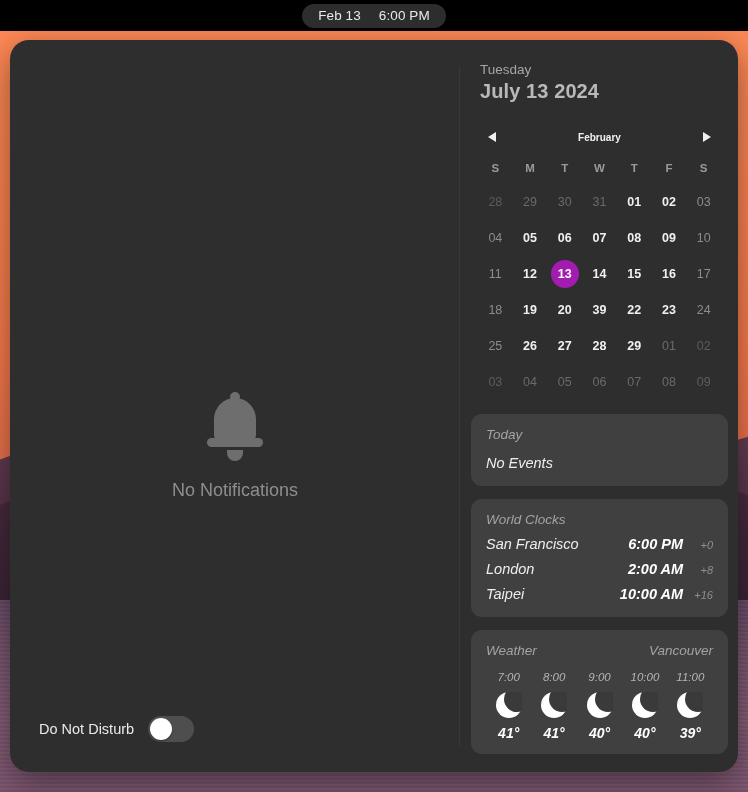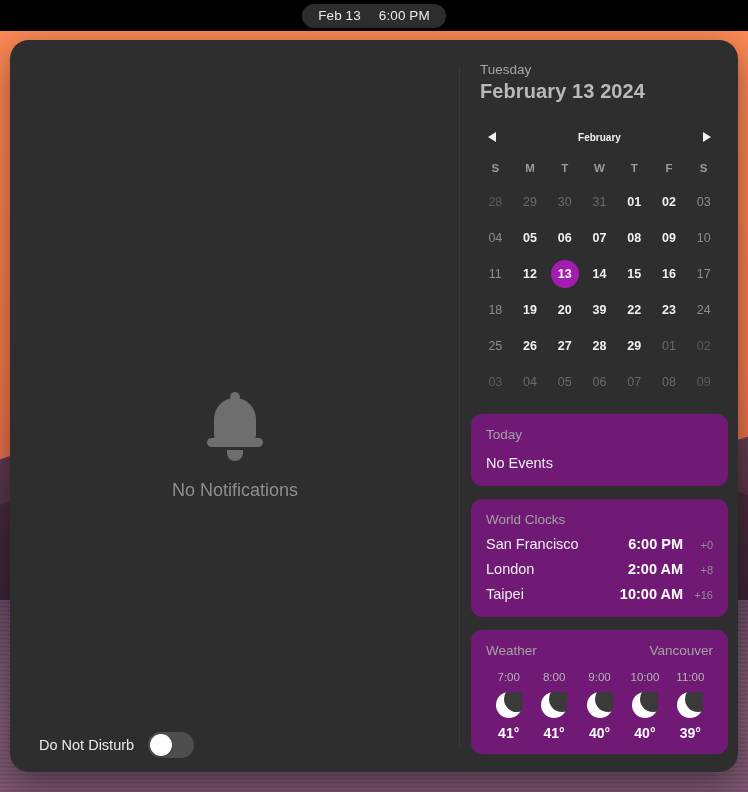--- a/index.html
+++ b/index.html
@@ -85,21 +85,21 @@
     background:#6e6e6e; border-radius:0 0 9px 9px;
   }
   #notif-empty-label { color:#8e8e8e; font-size:18px; }
 
   .divider {
     position:absolute; left:449px; top:26px; bottom:26px; width:1px;
     background:rgba(255,255,255,.055);
   }
 
   #dnd-row {
-    position:absolute; left:29px; bottom:14px;
+    position:absolute; left:29px; bottom:30px;
     display:flex; align-items:center; gap:14px;
   }
   #dnd-label { color:#eaeaea; font-size:14.5px; }
   .toggle {
     width:46px; height:26px; border-radius:13px; background:#4e4e4e;
     position:relative; flex:none;
   }
   .toggle .knob {
     position:absolute; left:2px; top:2px; width:22px; height:22px;
     border-radius:50%; background:#fff;
@@ -142,21 +142,21 @@
   .day .num {
     width:28px; height:28px; border-radius:50%;
     display:flex; align-items:center; justify-content:center;text-align:right;
   }
   .day.weekend .num { color:#8c8c8c; font-weight:normal; }
   .day.other .num   { color:#6a6a6a; font-weight:normal; }
   .day.other.weekend .num { color:#5c5c5c; }
   .day.today .num { background:#a21caf; color:#fff; font-weight:bold; }
 
   
-  .card { background:#701a75; border-radius:11px; padding:13px 15px 15px; }
+  .card { background:#404040; border-radius:11px; padding:13px 15px 15px;font-style:italic; }
   .card-title { color:#a3a3a3; font-size:13.5px; }
   #events-card { margin-top:14px; }
   #events-none { color:#ededed; font-size:14.5px; margin-top:13px; }
 
   #clocks-card { margin-top:13px; }
   .clock-row {
     display:flex; align-items:baseline; margin-top:9px;
   }
   .city  { color:#ededed; font-size:14.5px; flex:1; }
   .ctime { color:#ffffff; font-size:14.5px; font-weight:bold; text-align:right; }
@@ -218,21 +218,21 @@
       </div>
     </div>
   </div>
 
   <div class="divider"></div>
 
   <div id="widget-col">
 
     <div id="date-head">
       <div id="weekday">Tuesday</div>
-      <div id="fulldate">February 13 2024</div>
+      <div id="fulldate">July 13 2024</div>
     </div>
 
     <div id="calendar">
       <div id="cal-nav">
         <div class="arrow left"></div>
         <div id="cal-month">February</div>
         <div class="arrow right"></div>
       </div>
       <div class="cal-grid" id="cal-dow">
           <div class="dow">S</div>

